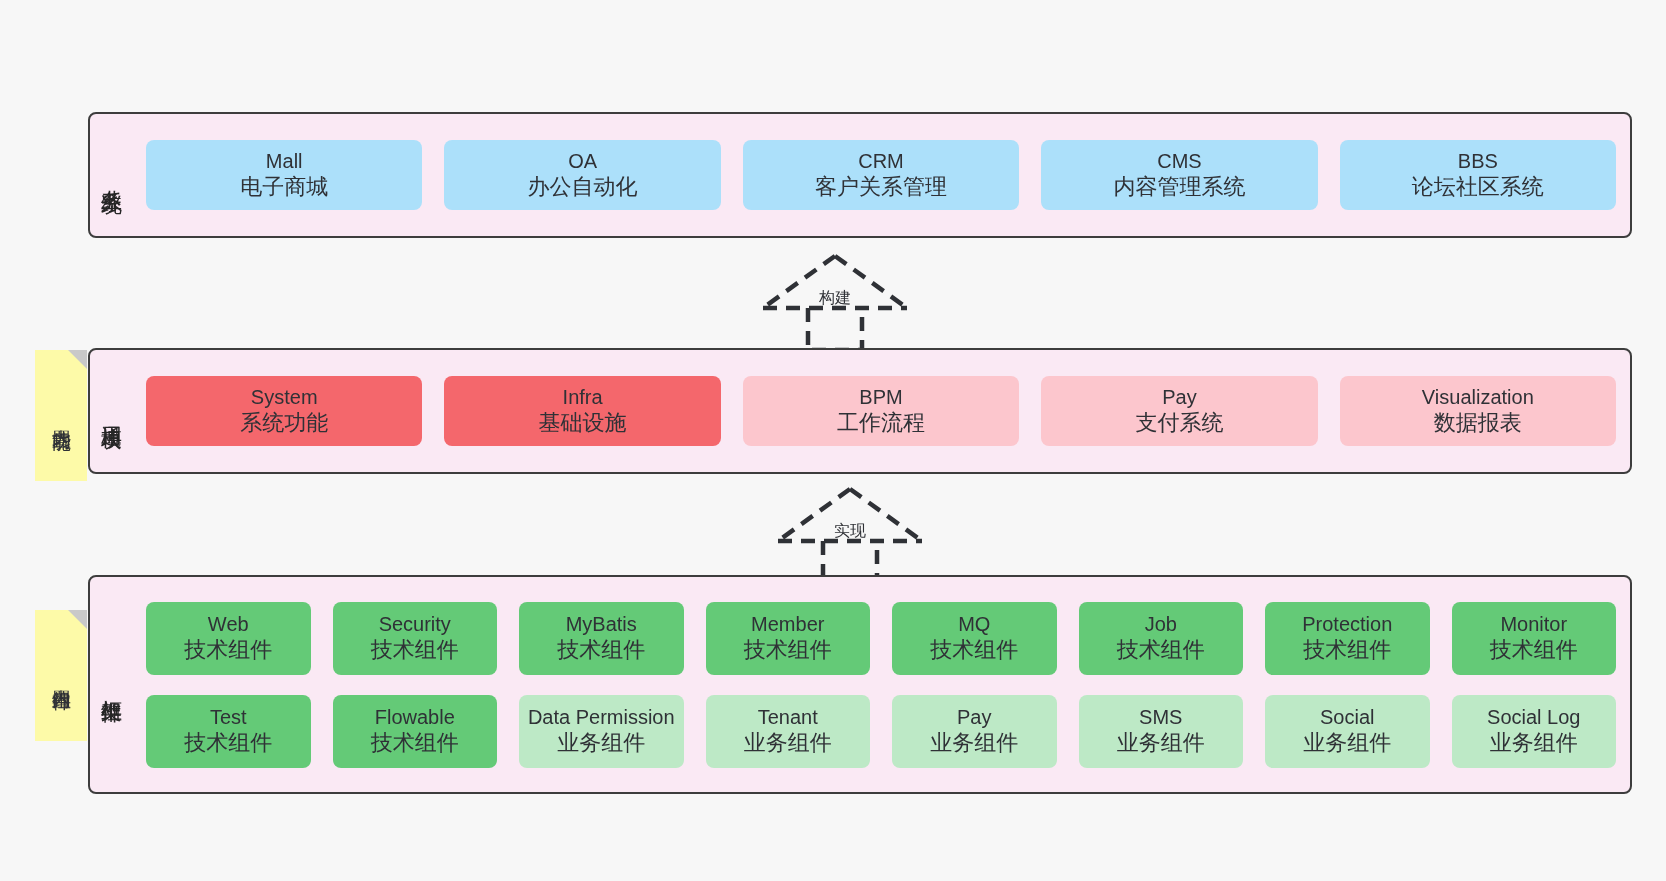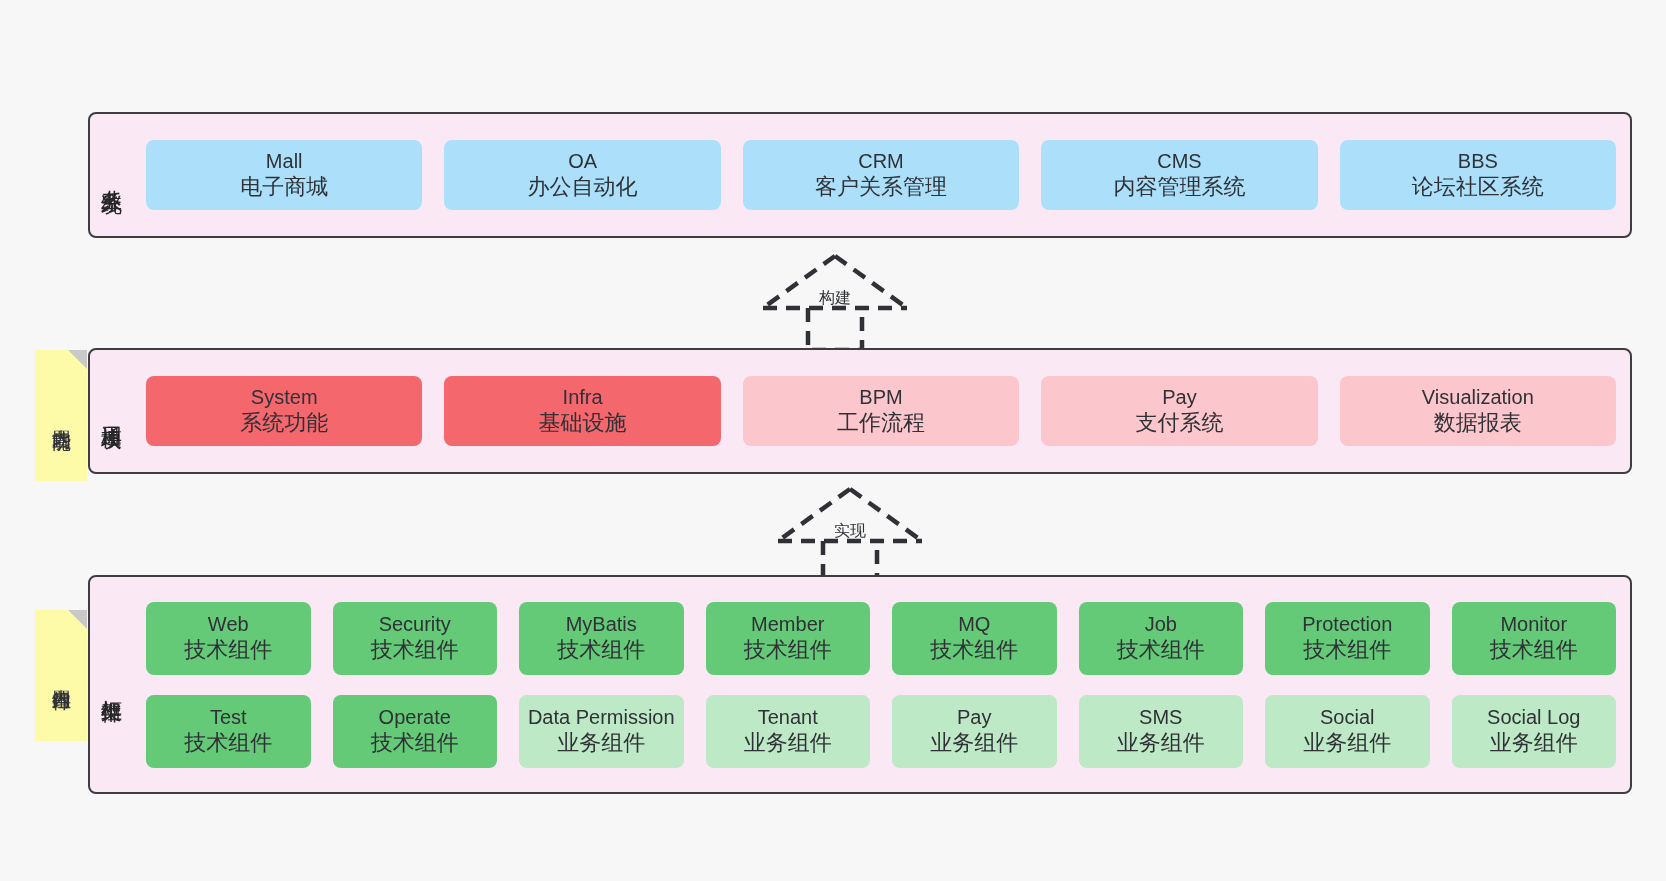--- a/index.html
+++ b/index.html
@@ -260,21 +260,21 @@
         <span class="t2">技术组件</span>
       </div>
     </div>
 
     <div class="row">
       <div class="card green">
         <span class="t1">Test</span>
         <span class="t2">技术组件</span>
       </div>
       <div class="card green">
-        <span class="t1">Operate</span>
+        <span class="t1">Flowable</span>
         <span class="t2">技术组件</span>
       </div>
       <div class="card lightgreen">
         <span class="t1">Data Permission</span>
         <span class="t2">业务组件</span>
       </div>
       <div class="card lightgreen">
         <span class="t1">Tenant</span>
         <span class="t2">业务组件</span>
       </div>

